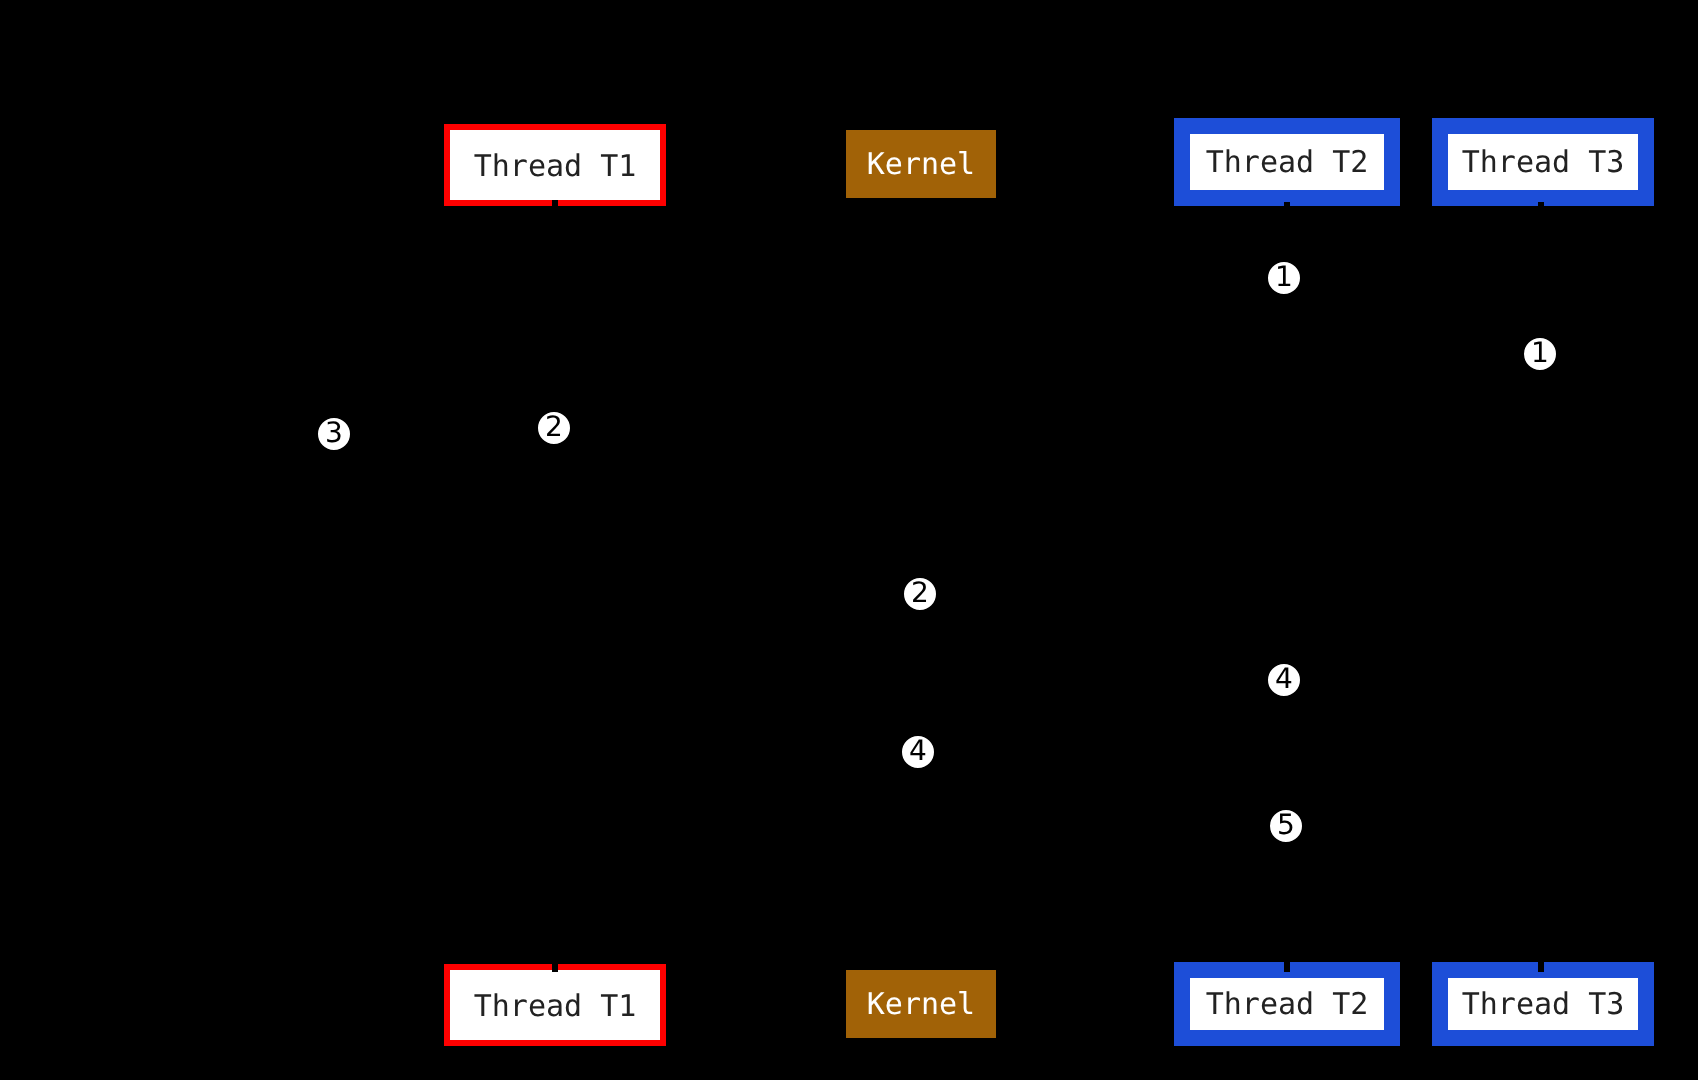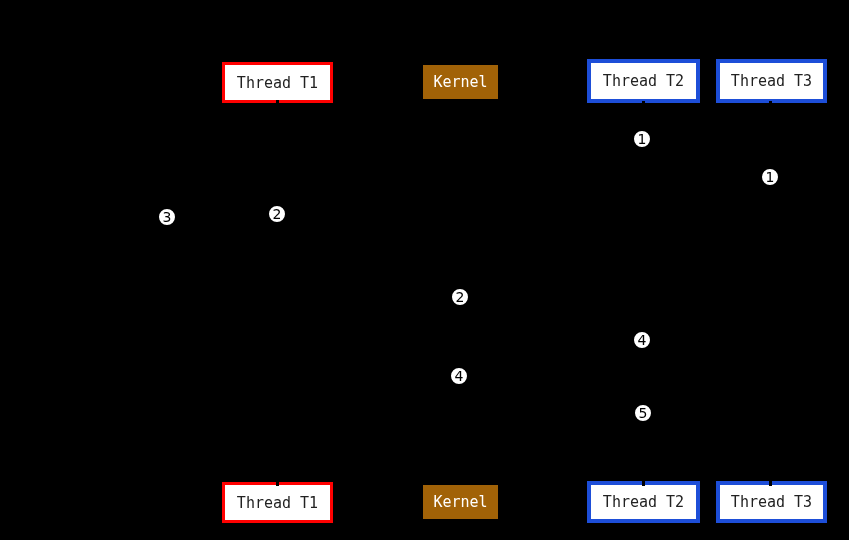--- a/index.html
+++ b/index.html
@@ -26,21 +26,21 @@
     white-space: nowrap;
     z-index: 2;
   }
   .style-red {
     background: #ffffff;
     border: 3px solid #ff0000;
     color: #222222;
   }
   .style-blue {
     background: #ffffff;
-    border: 4px solid #1d4ed8;
+    border: 8px solid #1d4ed8;
     color: #222222;
   }
   .style-kernel {
     background: #a16207;
     color: #ffffff;
     border: none;
   }
   .lifeline {
     position: absolute;
     background: #000000;

